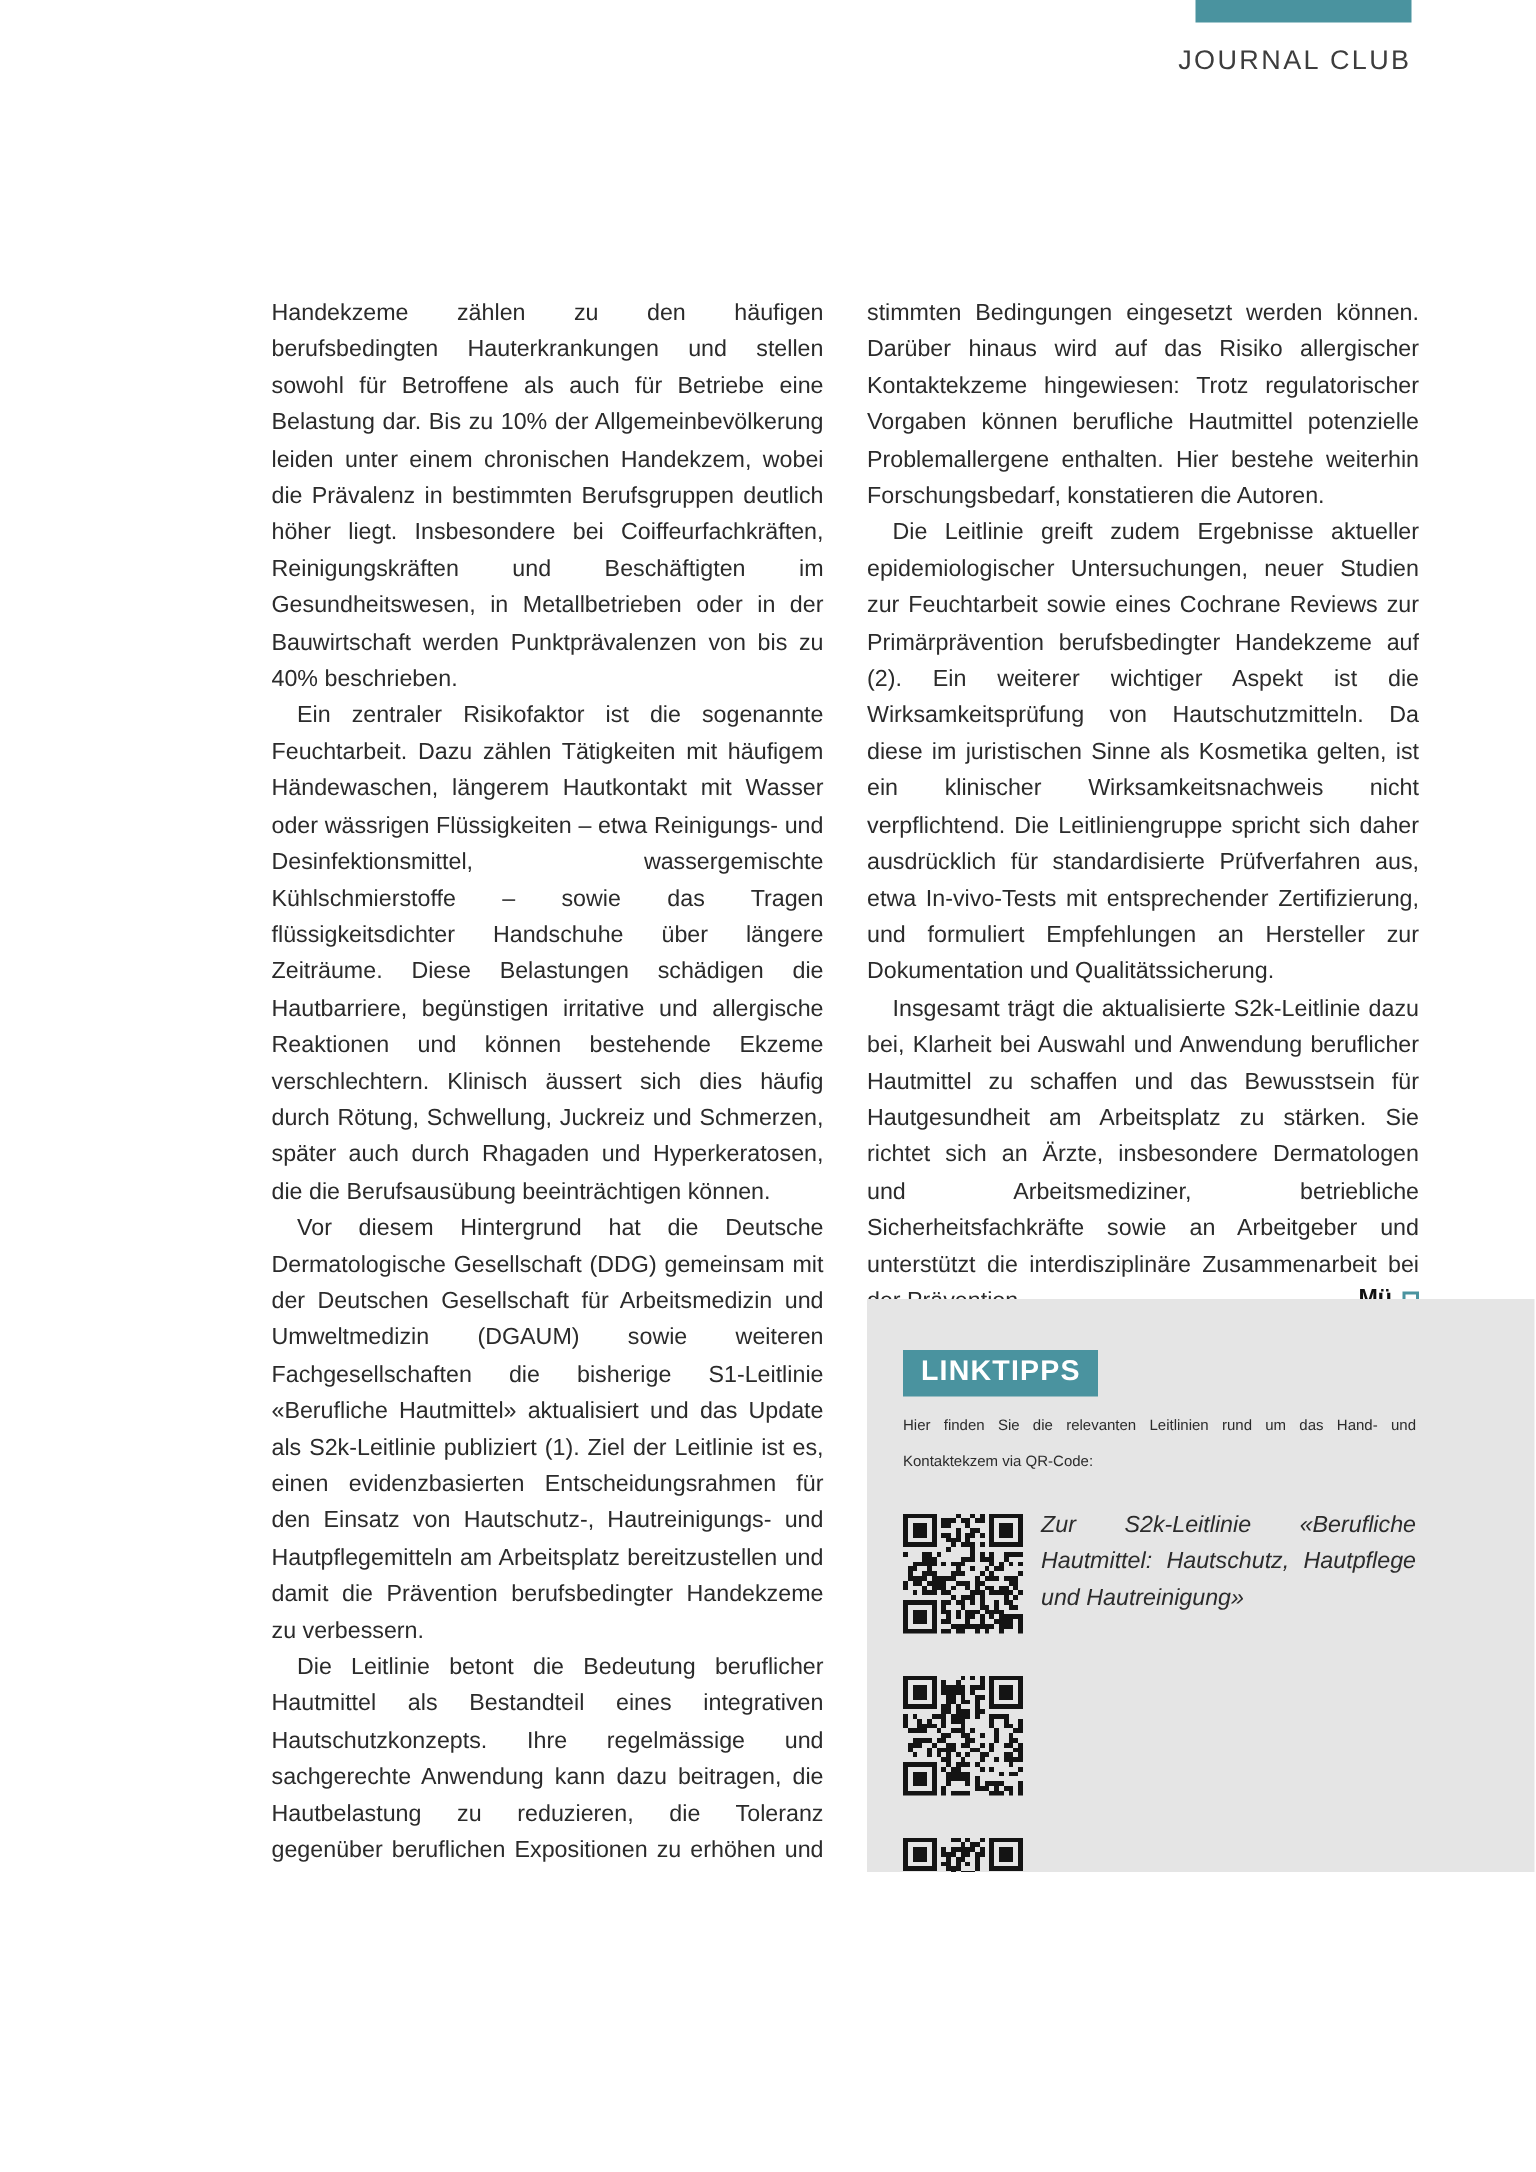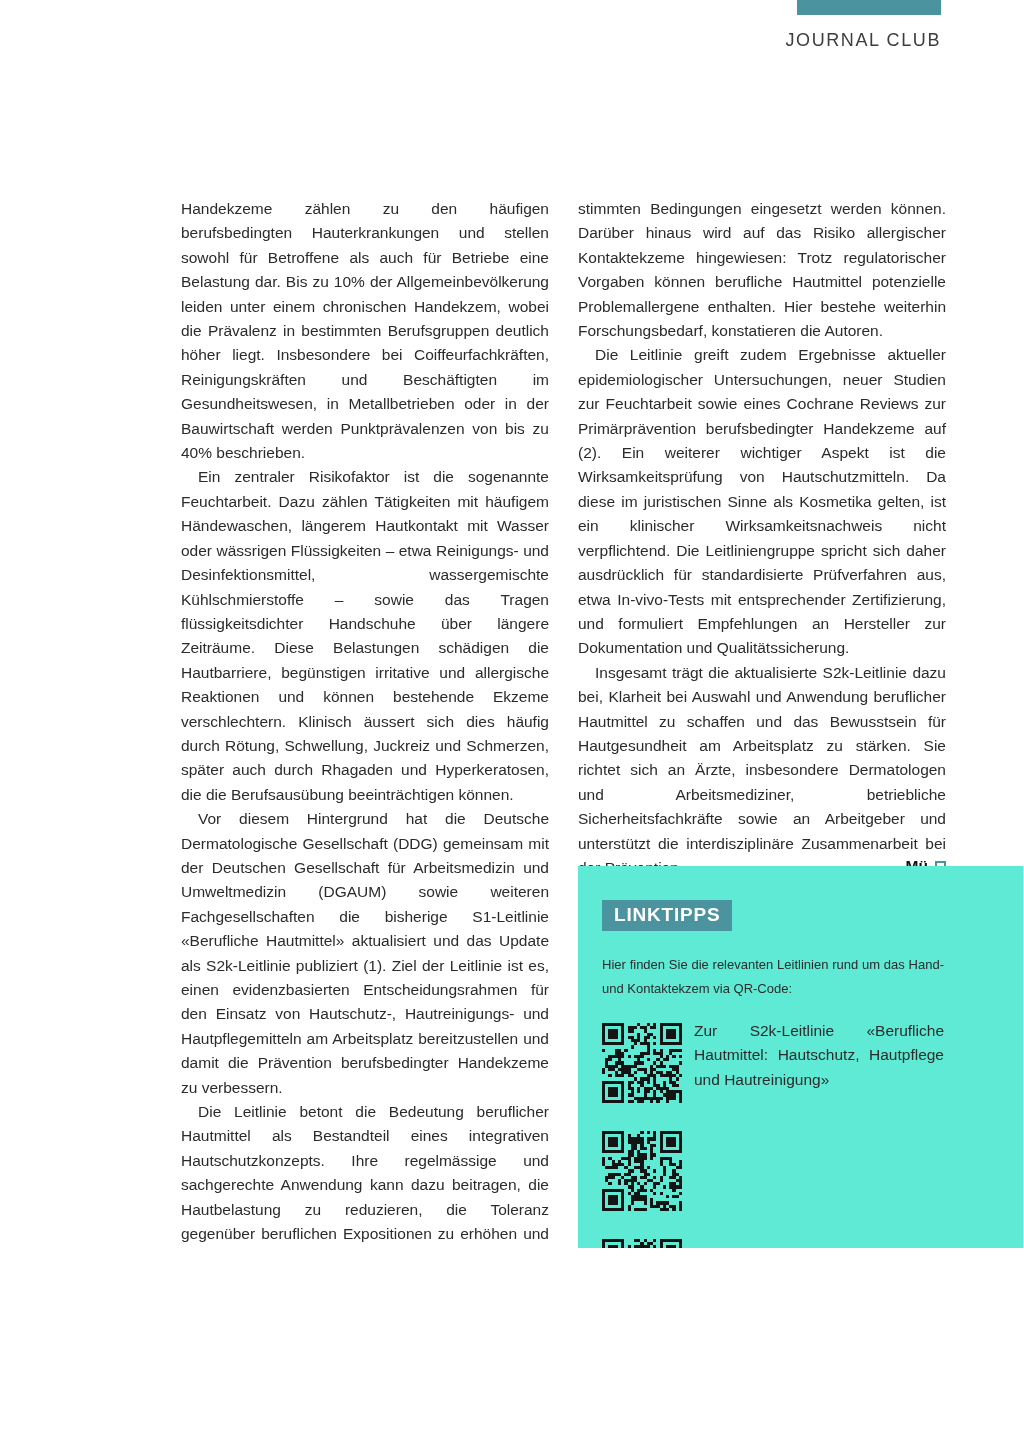--- a/index.html
+++ b/index.html
@@ -91,43 +91,44 @@
   .ref-heading { margin-bottom: 2px; }
   .ref-item { display: flex; }
   .ref-num { flex: 0 0 22px; }
   .ref-text { flex: 1; }
 
   
   .linktipps {
     position: absolute;
     left: 578px; top: 866px;
     width: 445px; height: 465px;
-    background: #5eead4;
+    background: #e5e5e5;
     padding: 34px 79px 0 24px;
   }
   .linktipps-label {
     display: inline-block;
     background: #4a939f;
     color: #ffffff;
     font-weight: 700;
     font-size: 19px;
     letter-spacing: 0.8px;
     padding: 4px 12px 5px 12px;
   }
   .linktipps-intro {
-    margin-top: 22px;
-    font-size: 13px;
+    margin-top: 8px;
+    font-size: 10px;
     line-height: 24.4px;
     text-align: justify;
     color: #2b2b2b;
   }
   .qr-item {
     display: flex;
     gap: 12px;
     margin-top: 28px;
+    font-style: italic;
   }
   .qr-item:first-of-type { margin-top: 21px; }
   .qr {
     flex: 0 0 80px;
     width: 80px; height: 80px;
     shape-rendering: crispEdges;
   }
   .qr rect { fill: #141414; }
   .qr-text {
     flex: 1;

